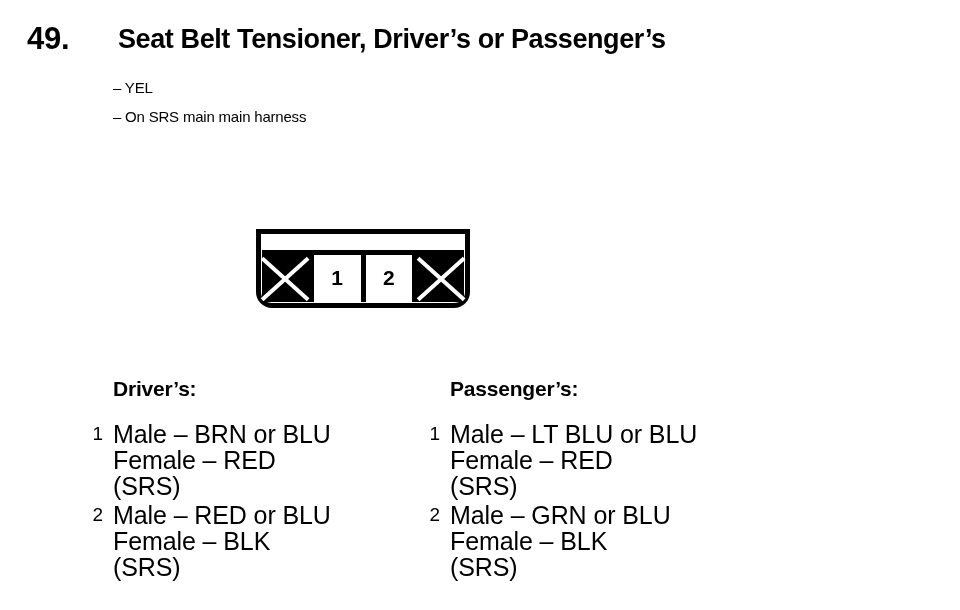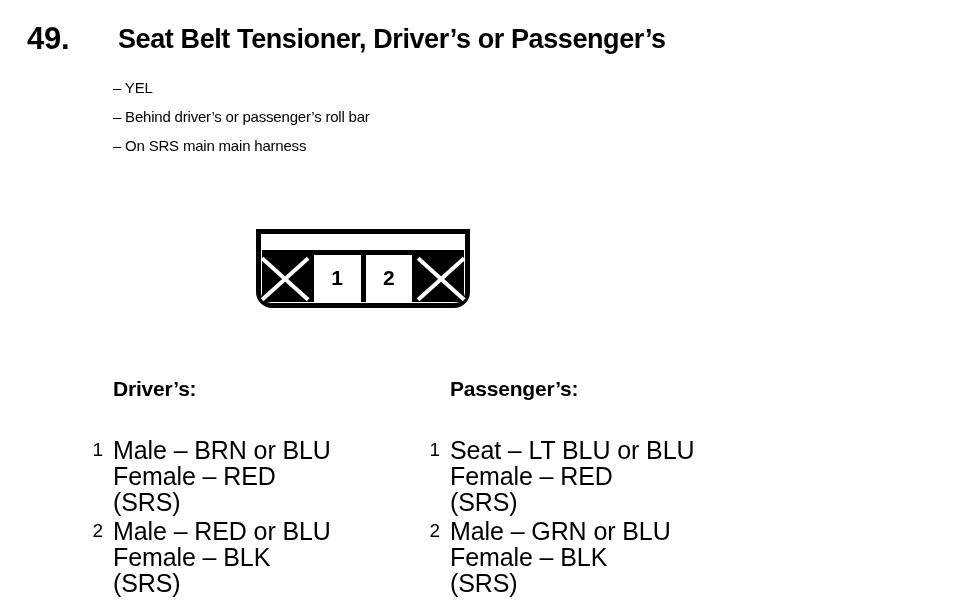--- a/index.html
+++ b/index.html
@@ -127,21 +127,21 @@
     top: 0;
   }
   .column.driver    { left: 113px; }
   .column.passenger { left: 450px; }
 
   .col-heading {
     font-size: 21px;
     font-weight: bold;
     letter-spacing: -0.2px;
     white-space: nowrap;
-    margin-bottom: 36px;
+    margin-bottom: 20px;
   }
   .pin-group {
     position: relative;
     margin-bottom: 3px;
   }
   .pin-num {
     position: absolute;
     left: -24px;
     top: 0;
     width: 14px;
@@ -159,21 +159,20 @@
 </head>
 <body>
 
 <div class="title-row">
   <span class="title-num">49.</span>
   <span class="title-text">Seat Belt Tensioner, Driver’s or Passenger’s</span>
 </div>
 
 <div class="bullets">
   <div class="bullet-line">– YEL</div>
-  <div class="bullet-line">– Behind driver’s or passenger’s roll bar</div>
   <div class="bullet-line">– On SRS main main harness</div>
 </div>
 
 <div class="connector">
   <div class="conn-bar"></div>
   <div class="conn-cells">
     <div class="cell blocked"></div>
     <div class="cell">
       <span class="cell-num">1</span>
     </div>
@@ -202,21 +201,21 @@
       <div class="pin-line">Female – BLK</div>
       <div class="pin-line">(SRS)</div>
     </div>
   </div>
 
   <div class="column passenger">
     <div class="col-heading">Passenger’s:</div>
 
     <div class="pin-group">
       <span class="pin-num">1</span>
-      <div class="pin-line">Seat – LT BLU or BLU</div>
+      <div class="pin-line">Male – LT BLU or BLU</div>
       <div class="pin-line">Female – RED</div>
       <div class="pin-line">(SRS)</div>
     </div>
 
     <div class="pin-group">
       <span class="pin-num">2</span>
       <div class="pin-line">Male – GRN or BLU</div>
       <div class="pin-line">Female – BLK</div>
       <div class="pin-line">(SRS)</div>
     </div>

